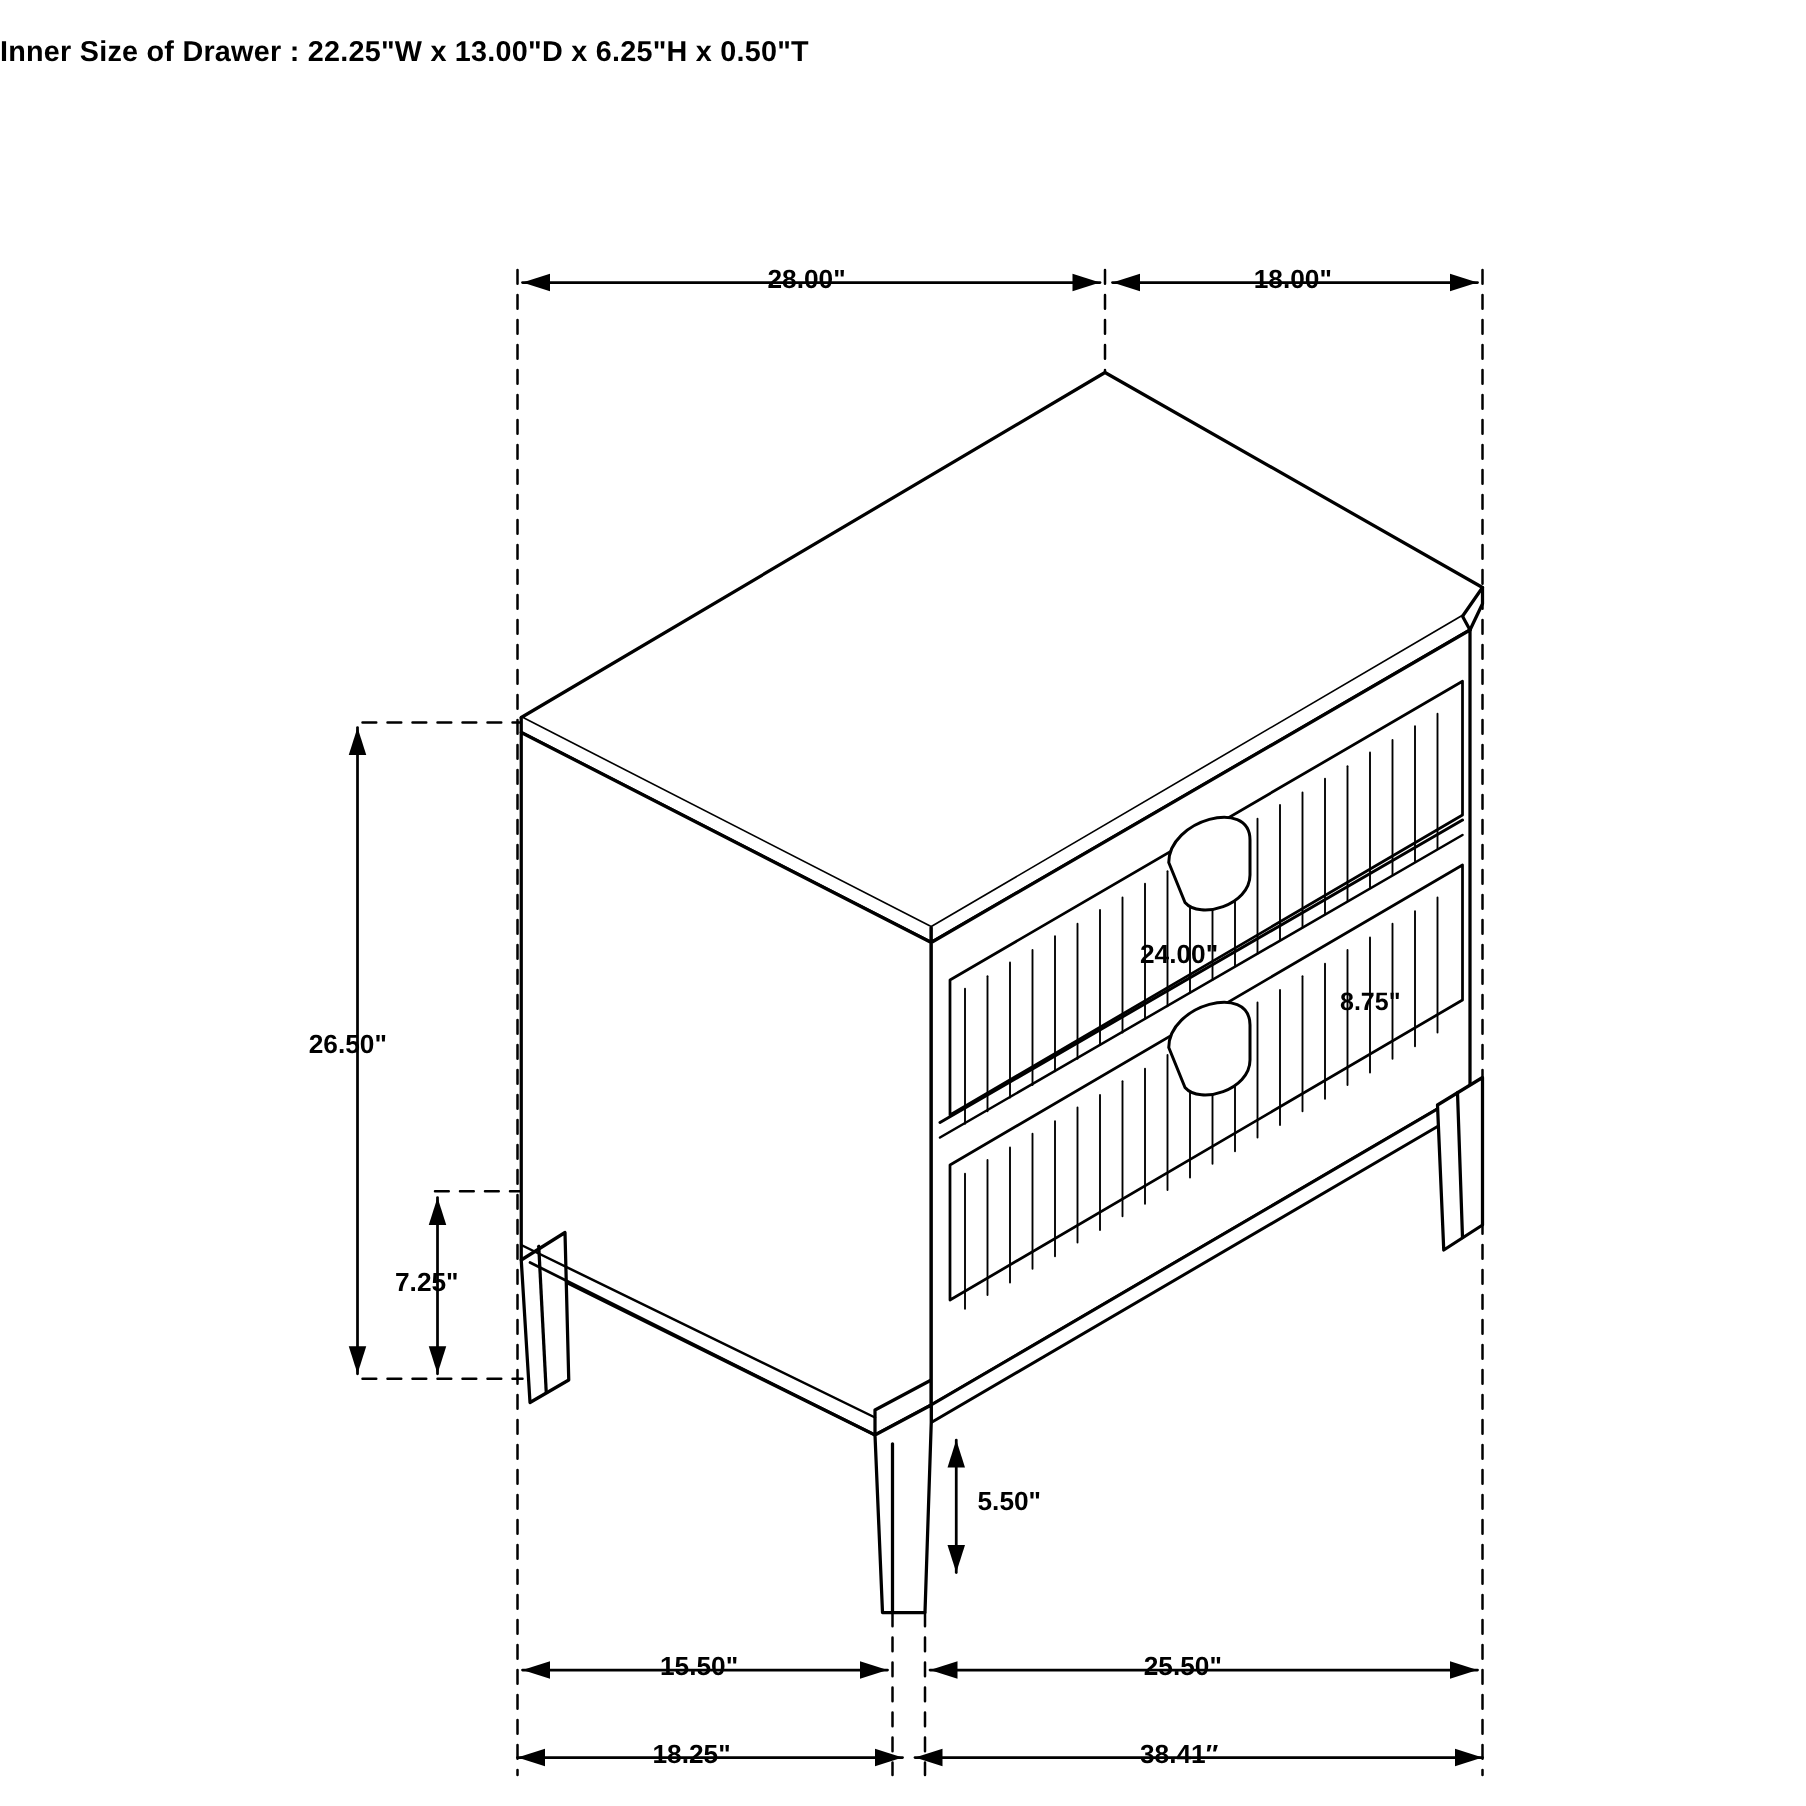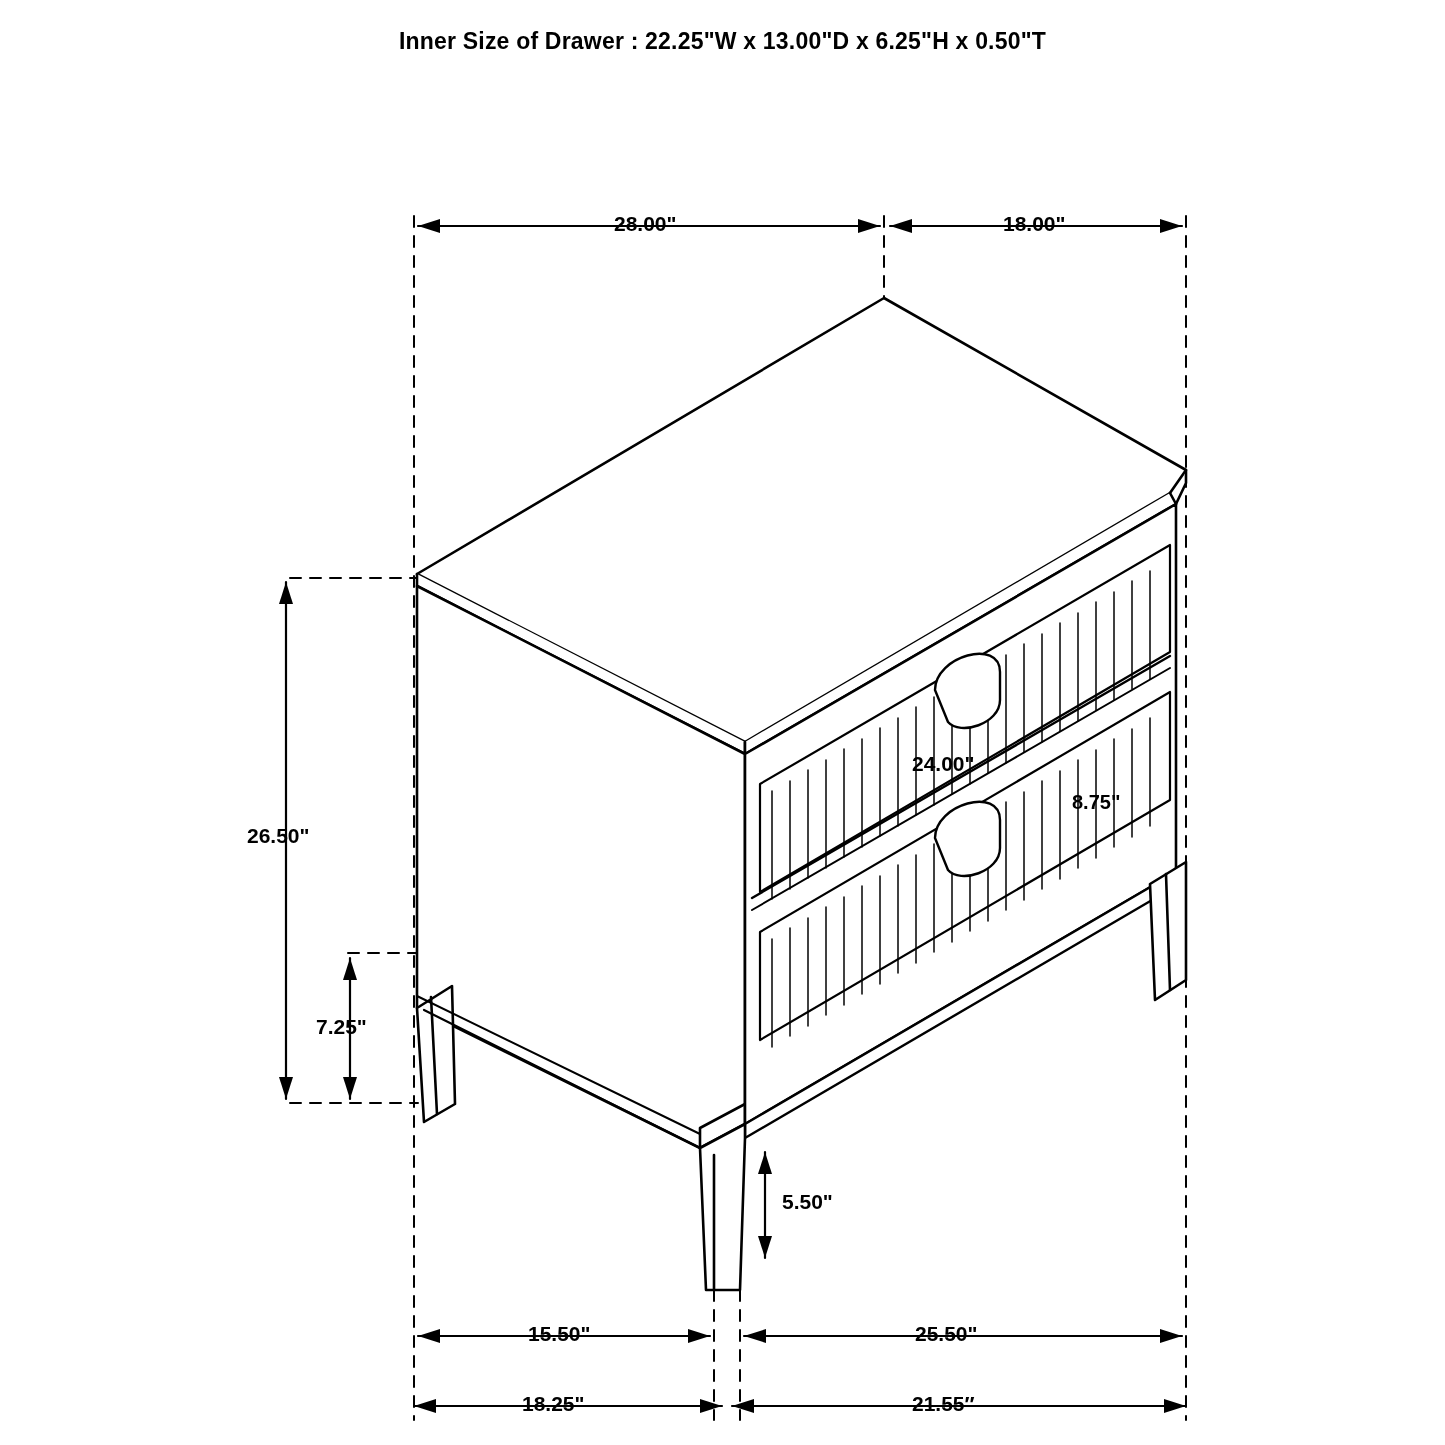--- a/index.html
+++ b/index.html
@@ -8,21 +8,20 @@
     background:#ffffff;
     font-family:"Liberation Sans", sans-serif;
     color:#000;
     position:relative;
     overflow:hidden;
   }
   #stage{position:absolute;left:0;top:0;width:1445px;height:1445px;}
   .title{
     position:absolute;
     left:0;top:28px;width:1445px;
-    text-align:center;
     font-size:23px;
     font-weight:bold;
     letter-spacing:0.2px;
   }
   svg.diagram{position:absolute;left:0;top:0;width:1445px;height:1445px;}
   .dimlabel{
     position:absolute;
     font-size:21px;
     font-weight:bold;
     white-space:nowrap;
@@ -225,15 +224,15 @@
   <div class="dimlabel" style="left:614px;top:212px;">28.00"</div>
   <div class="dimlabel" style="left:1003px;top:212px;">18.00"</div>
   <div class="dimlabel" style="left:247px;top:824px;">26.50"</div>
   <div class="dimlabel" style="left:316px;top:1015px;">7.25"</div>
   <div class="dimlabel" style="left:912px;top:752px;">24.00"</div>
   <div class="dimlabel small" style="left:1072px;top:791px;">8.75"</div>
   <div class="dimlabel" style="left:782px;top:1190px;">5.50"</div>
   <div class="dimlabel" style="left:528px;top:1322px;">15.50"</div>
   <div class="dimlabel" style="left:915px;top:1322px;">25.50"</div>
   <div class="dimlabel" style="left:522px;top:1392px;">18.25"</div>
-  <div class="dimlabel" style="left:912px;top:1392px;">21.55″</div>
+  <div class="dimlabel" style="left:912px;top:1392px;">38.41″</div>
 
 </div>
 
 </body></html>

